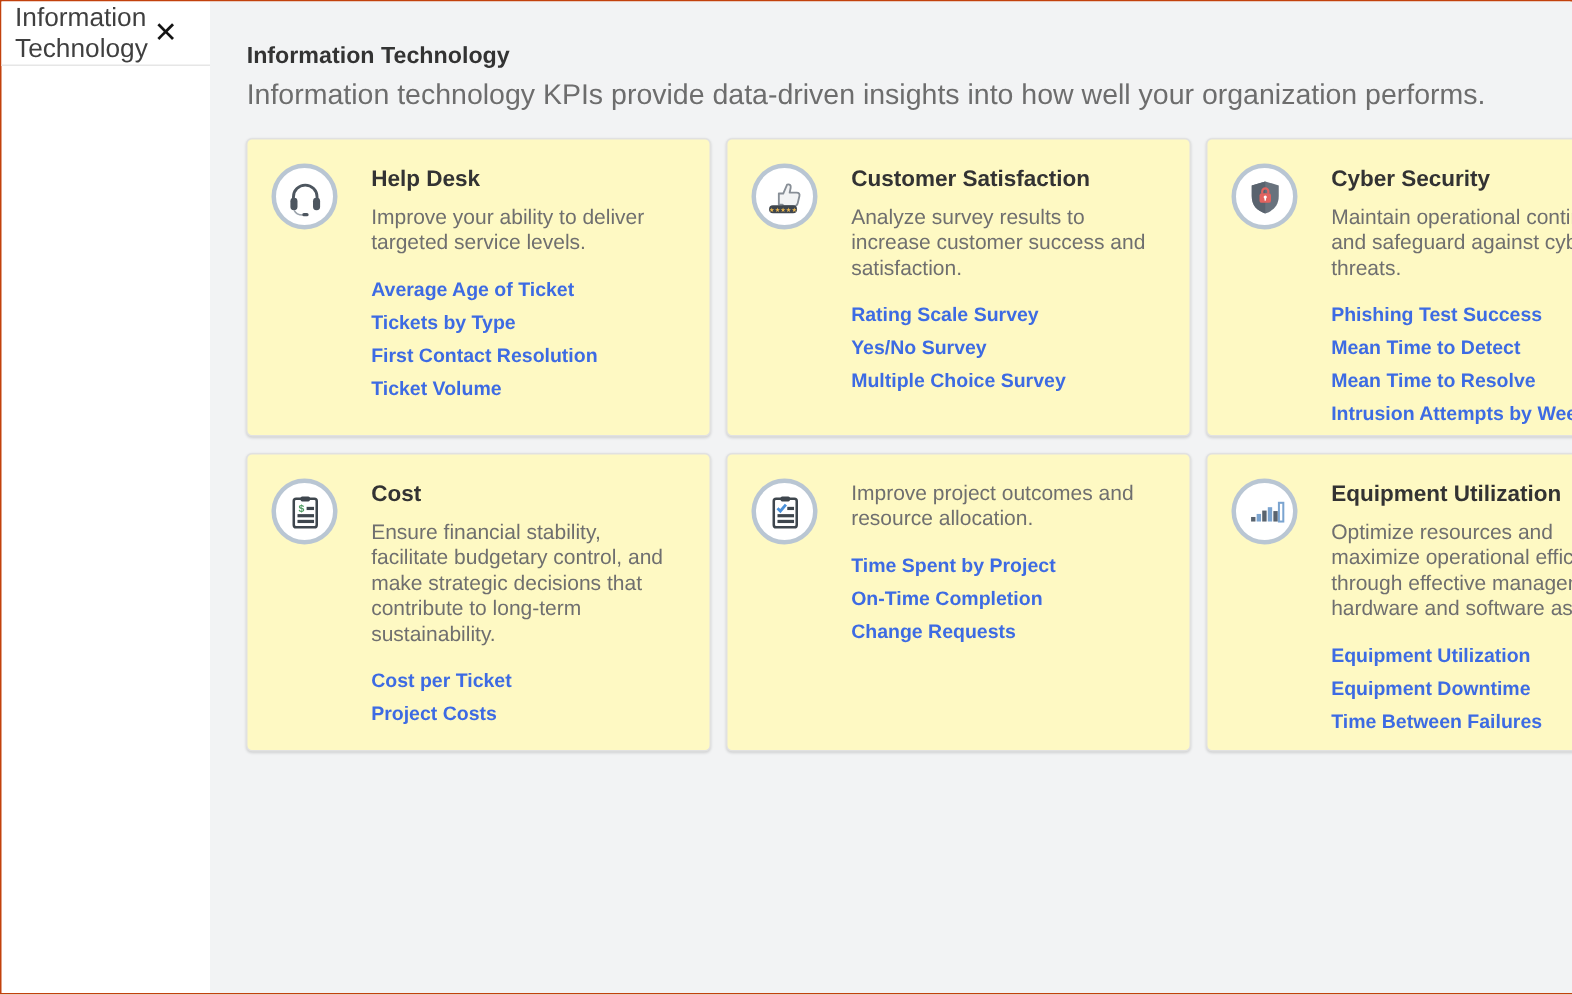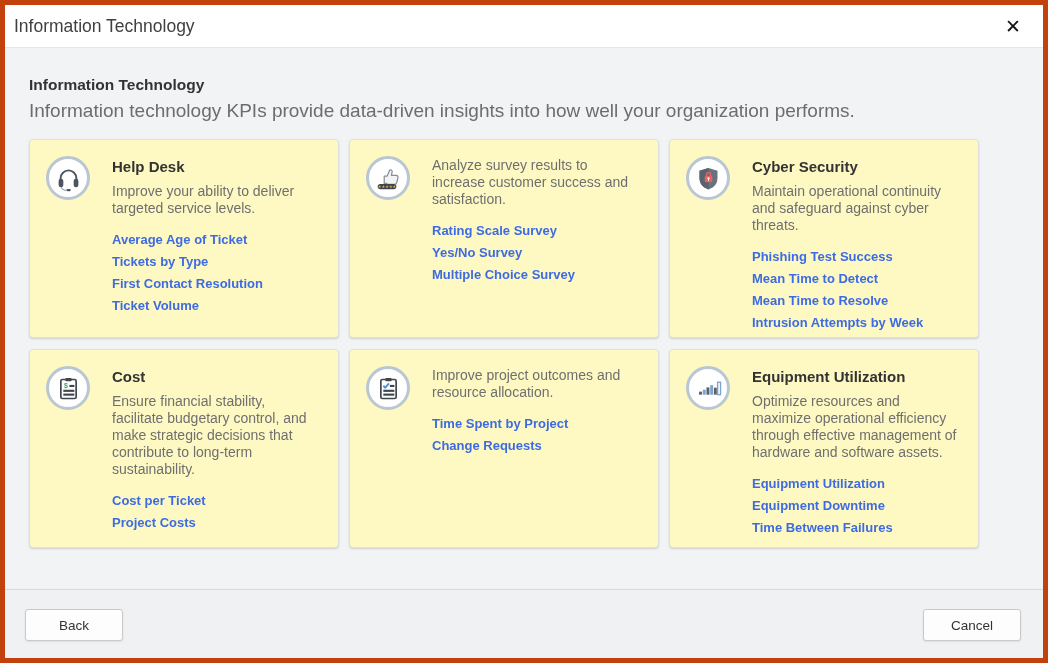--- a/index.html
+++ b/index.html
@@ -4,22 +4,22 @@
 <style>
   * { margin:0; padding:0; box-sizing:border-box; }
   html,body { width:1048px; height:663px; }
   body {
     font-family:"Liberation Sans", sans-serif;
     background:#fff;
     overflow:hidden;
   }
   .dialog {
     width:1048px; height:663px;
-    display:flex; flex-direction:column;
-    border:5px solid #c2410c;
+    display:flex; flex-direction:row;
+    border:1px solid #c2410c;
   }
   
   .titlebar {
     height:43px; flex:0 0 43px;
     background:#fff;
     display:flex; align-items:center;
     padding:0 18px 0 9px;
     border-bottom:1px solid #e6e6e6;
   }
   .titlebar-title { font-size:17.5px; color:#3f3f3f; font-weight:400; }
@@ -130,20 +130,21 @@
   <div class="card">
     <div class="icon-circle">
 
       <svg viewBox="0 0 24 24">
         <path d="M8.2 9.8h2.6l2.3-5.3c1.6-.4 2.4.4 2.1 1.9l-.6 2.9h4.2c1.3 0 1.9.8 1.6 2l-1 4.2c-.3 1.2-1 1.8-2.2 1.8h-6l-.9-.9H8.2z" fill="#f2f3f4" stroke="#878e96" stroke-width="1.1" stroke-linejoin="round"></path>
         <rect x="2.4" y="16.8" width="16.6" height="4.7" rx="2.35" fill="#3e454d"></rect>
         <text x="10.7" y="20.55" font-size="3.7" fill="#edb84e" text-anchor="middle">★★★★★</text>
       </svg>
 
     </div>
+    <div class="card-title">Customer Satisfaction</div>
     <div class="card-desc">Analyze survey results to increase customer success and satisfaction.</div>
     <div class="card-links">
             <a class="card-link" href="#">Rating Scale Survey</a>
             <a class="card-link" href="#">Yes/No Survey</a>
             <a class="card-link" href="#">Multiple Choice Survey</a>
           </div>
   </div>
 
   <div class="card">
     <div class="icon-circle">
@@ -198,20 +199,21 @@
         <path d="M7.4 9.6l1.7 1.7 3.3-3.8" fill="none" stroke="#4a90d9" stroke-width="1.7"></path>
         <rect x="13.2" y="8.8" width="4" height="1.9" fill="#3e464e"></rect>
         <rect x="7.4" y="13.1" width="9.8" height="1.9" fill="#3e464e"></rect>
         <rect x="7.4" y="16.5" width="9.8" height="1.9" fill="#3e464e"></rect>
       </svg>
 
     </div>
     <div class="card-desc">Improve project outcomes and resource allocation.</div>
     <div class="card-links">
             <a class="card-link" href="#">Time Spent by Project</a>
+            <a class="card-link" href="#">On-Time Completion</a>
             <a class="card-link" href="#">Change Requests</a>
           </div>
   </div>
 
   <div class="card">
     <div class="icon-circle">
 
       <svg viewBox="0 0 24 24">
         <rect x="3.6" y="14.8" width="2.6" height="2.7" fill="#59636e"></rect>
         <rect x="6.9" y="13" width="2.6" height="4.5" fill="#7ba4d0"></rect>

